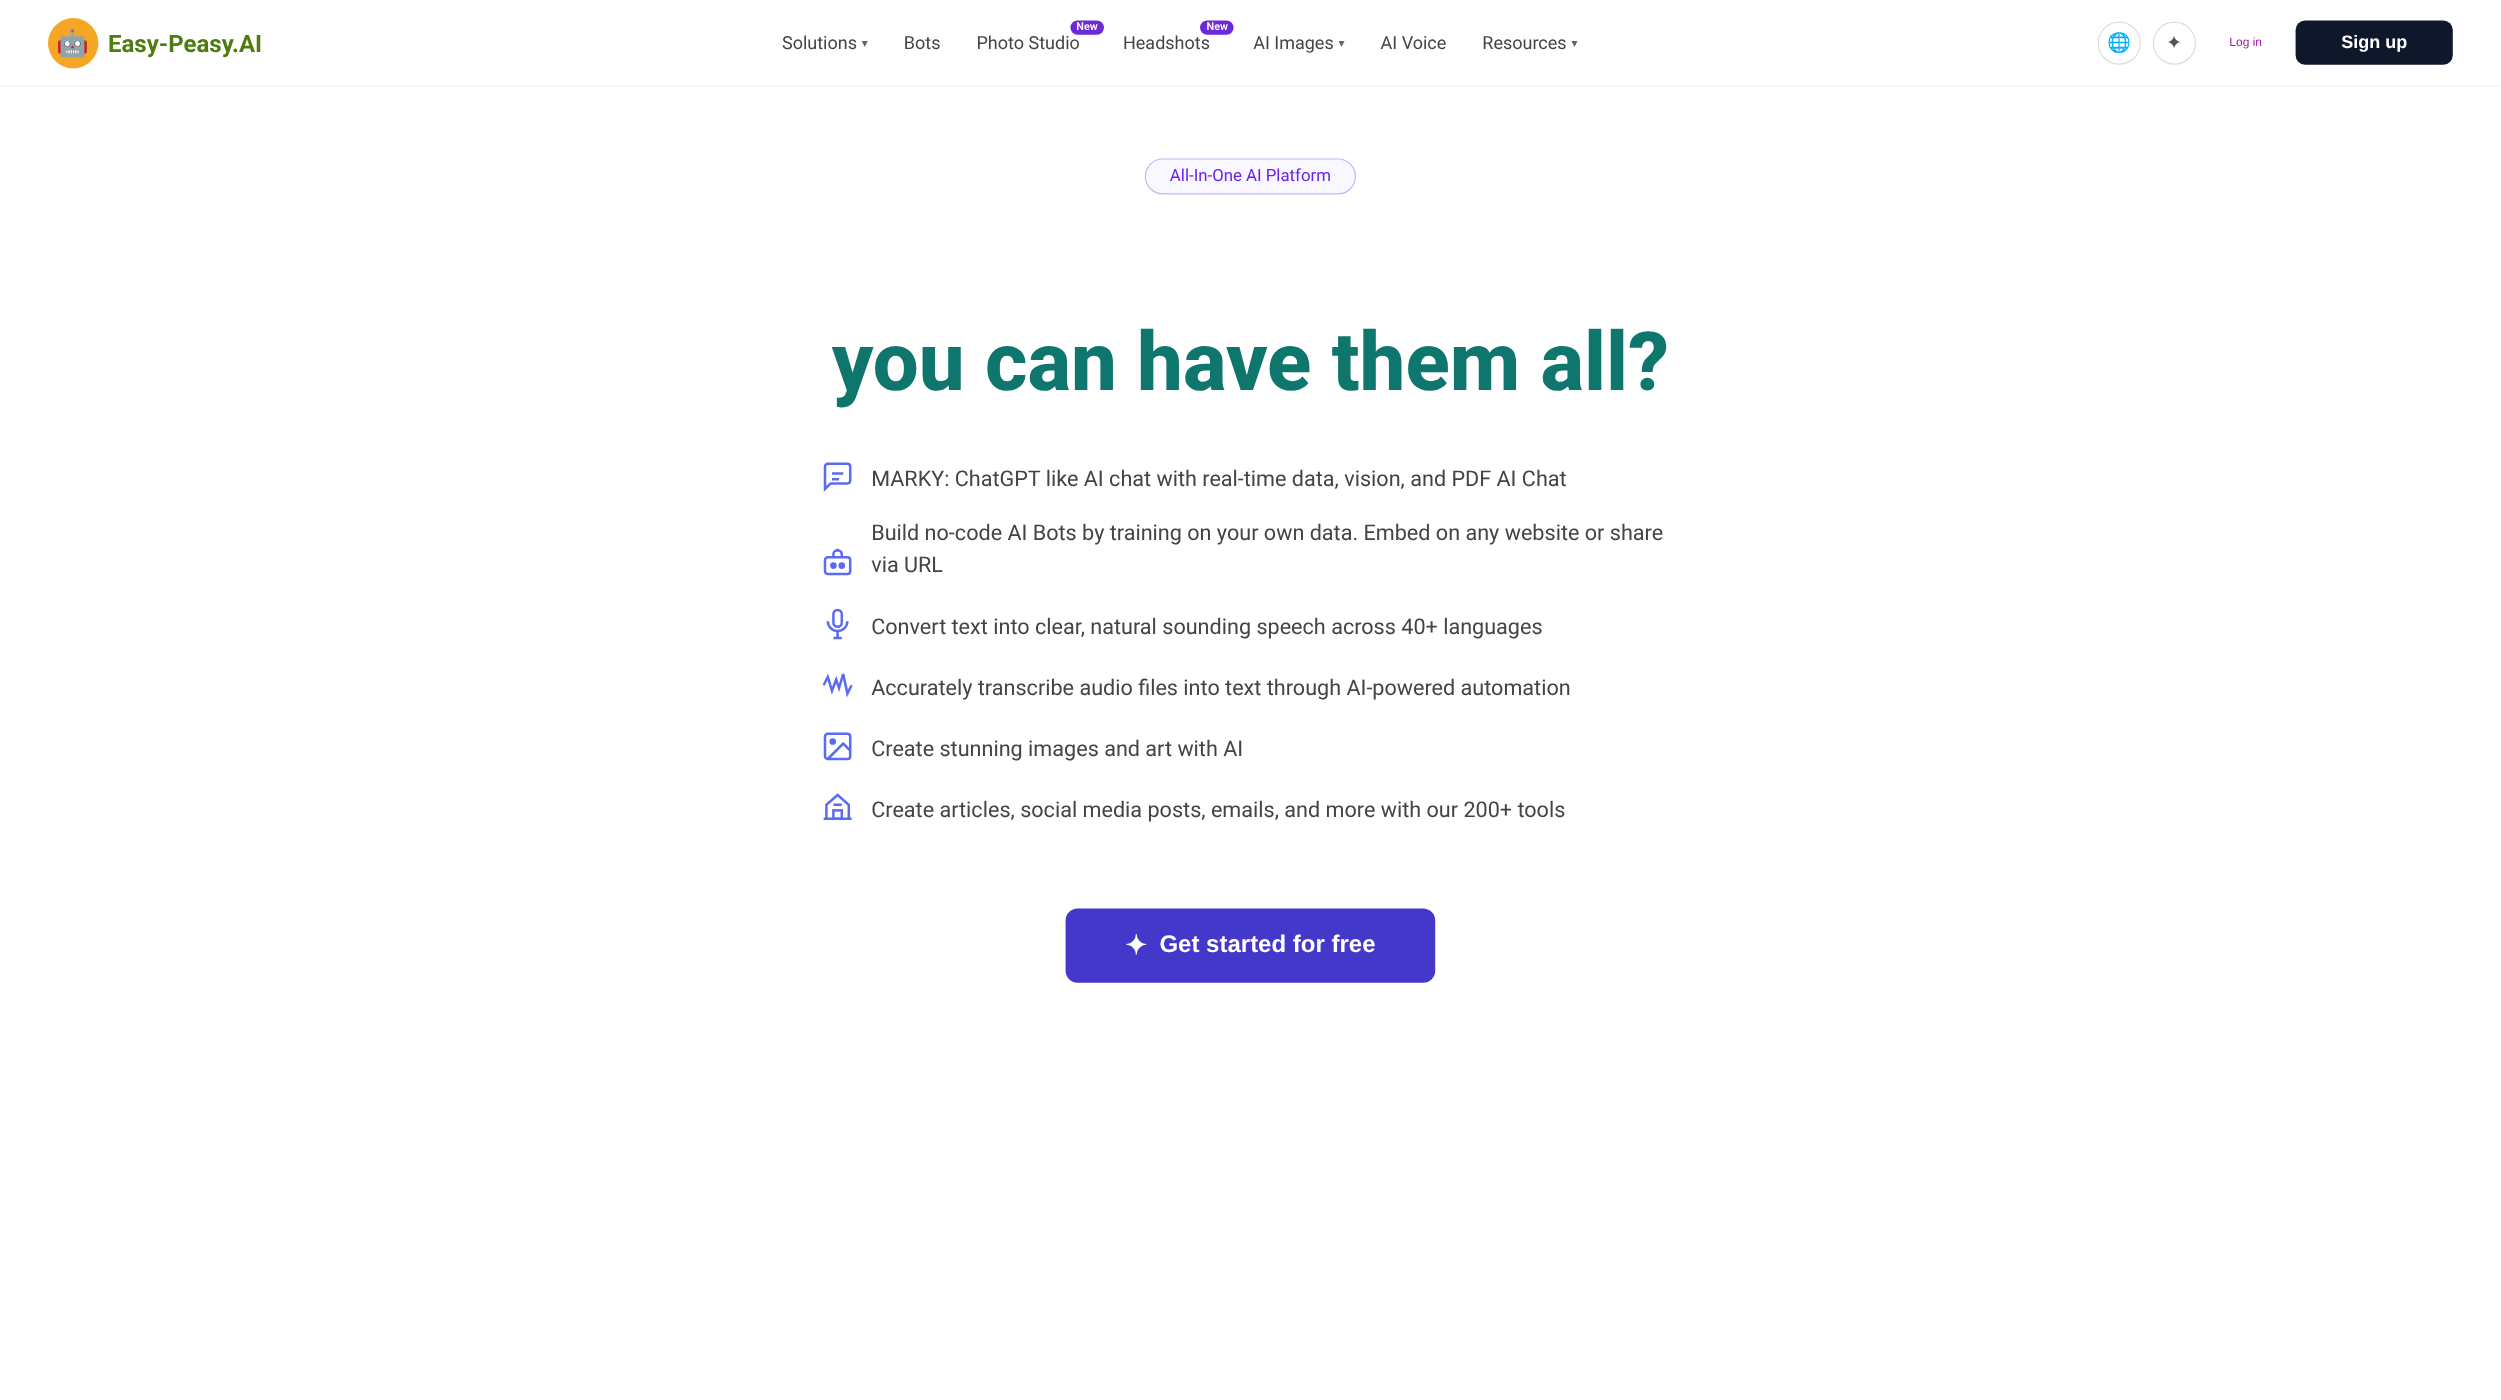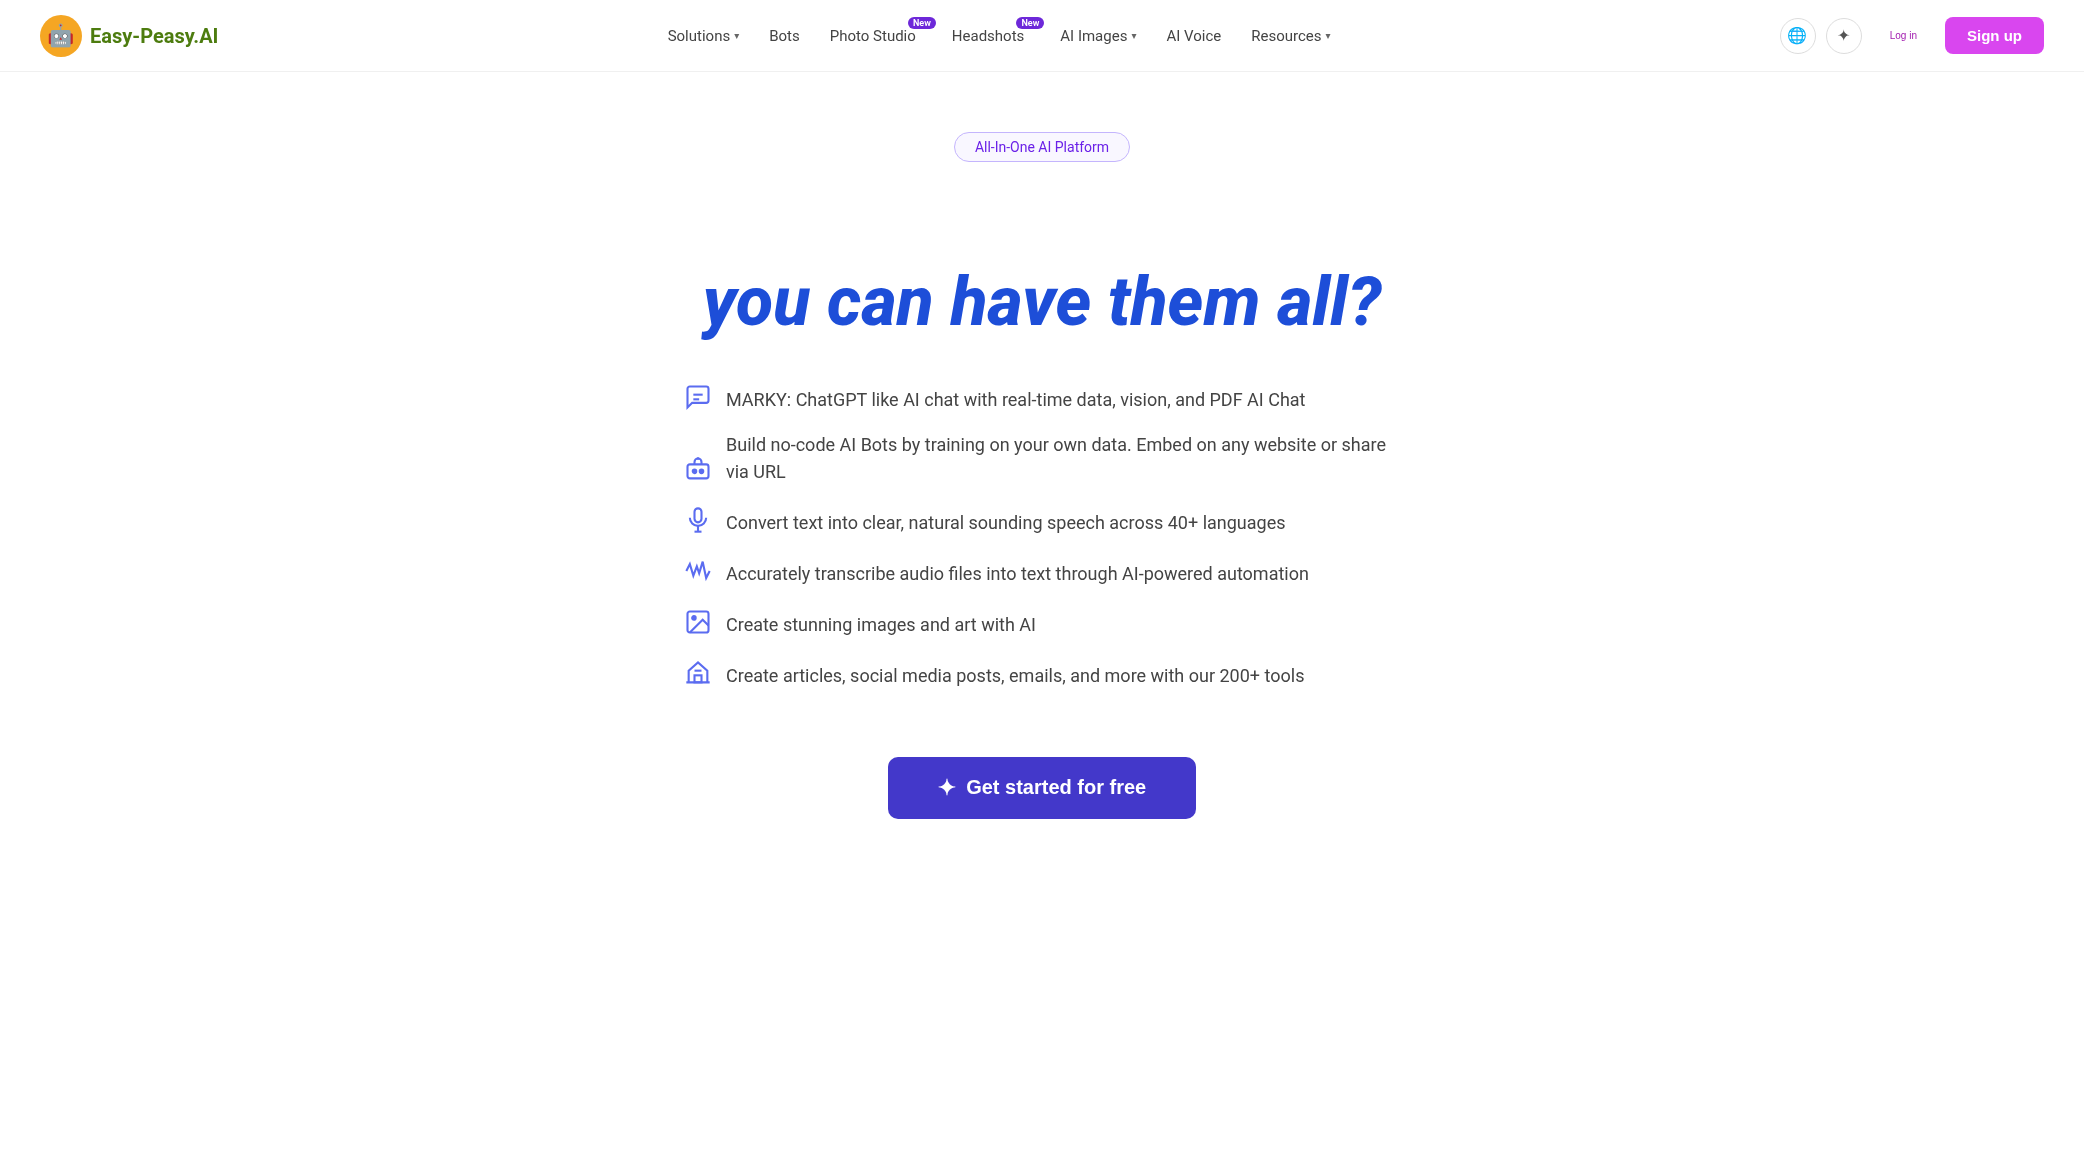--- a/index.html
+++ b/index.html
@@ -111,22 +111,22 @@
       padding: 8px 18px;
       background: transparent;
       border: none;
       font-size: 10px;
       color: #a21caf;
       cursor: pointer;
       border-radius: 6px;
     }
 
     .signup-btn {
-      padding: 10px 22px;
-      background: #d946ef;
+      padding: 10px 38px;
+      background: #0f172a;
       color: #fff;
       border: none;
       border-radius: 8px;
       font-size: 15px;
       font-weight: 600;
       cursor: pointer;
     }
 
     
     .hero {
@@ -157,22 +157,21 @@
       line-height: 1.1;
       margin-bottom: 40px;
       max-width: 820px;
     }
 
     .hero-title-purple {
       color: #3b2fc9;
     }
 
     .hero-title-pink {
-      color: #1d4ed8;
-      font-style: italic;
+      color: #0f766e;
     }
 
     .hero-features {
       list-style: none;
       text-align: left;
       width: 100%;
       max-width: 720px;
       margin-bottom: 40px;
     }
 

